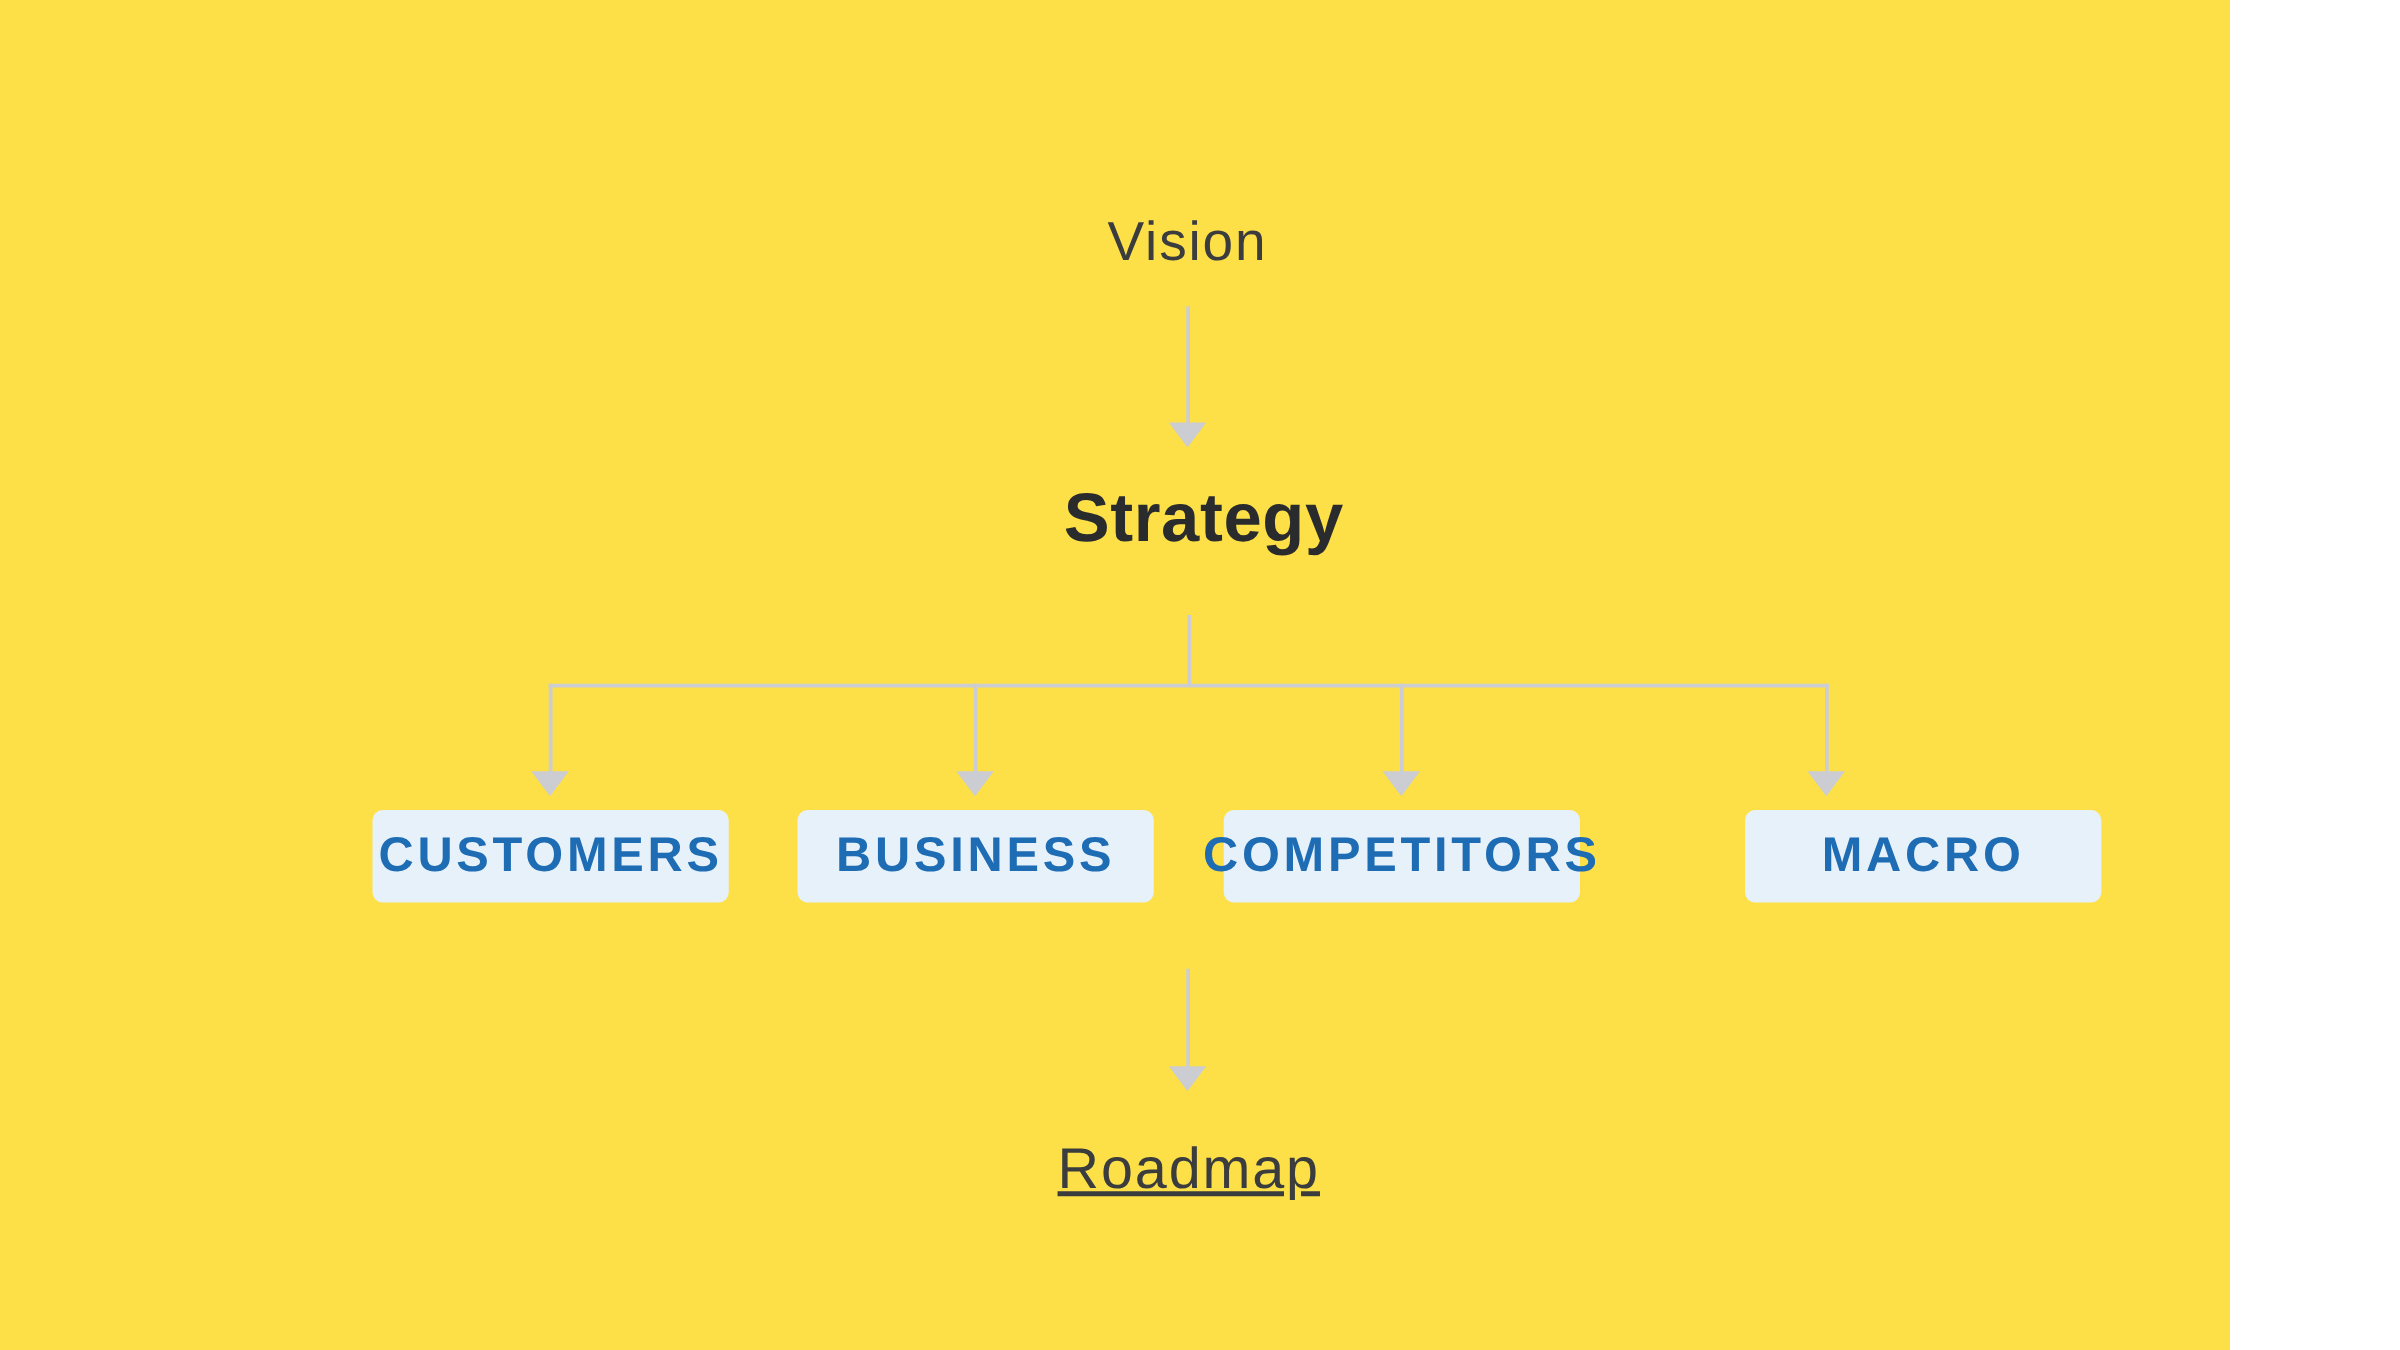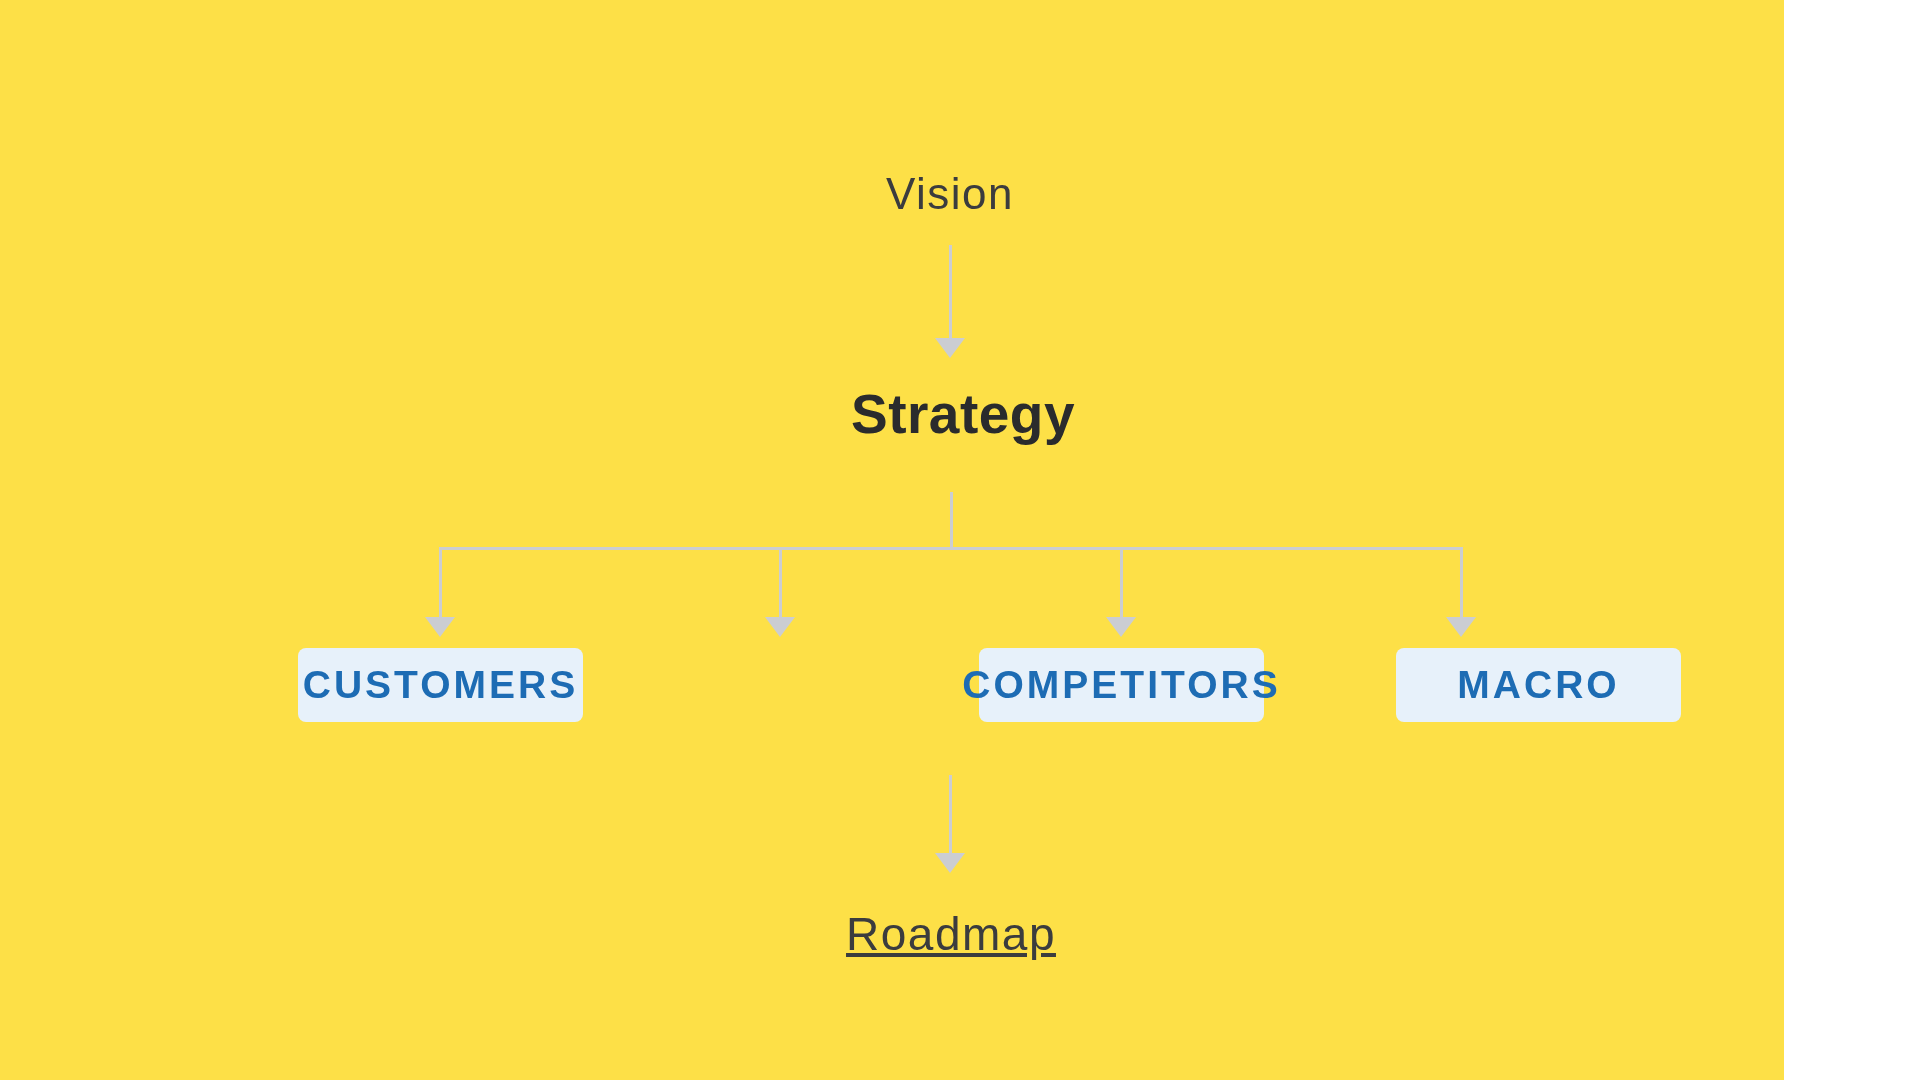--- a/index.html
+++ b/index.html
@@ -115,20 +115,21 @@
   <div class="arrowhead" style="left:765px; top:617px;"></div>
 
   <div class="stem" style="left:1120px; top:547px; height:72px;"></div>
   <div class="arrowhead" style="left:1106px; top:617px;"></div>
 
   <div class="stem" style="left:1460px; top:547px; height:72px;"></div>
   <div class="arrowhead" style="left:1446px; top:617px;"></div>
 
   <div class="branch-box box-customers">CUSTOMERS</div>
 
+  <div class="branch-box box-business">BUSINESS</div>
 
   <div class="branch-box box-competitors">COMPETITORS</div>
 
   <div class="branch-box box-macro">MACRO</div>
 
   <div class="stem" style="left:949px; top:775px; height:80px;"></div>
   <div class="arrowhead" style="left:935px; top:853px;"></div>
 
   <div class="node-label roadmap-label">Roadmap</div>
 

